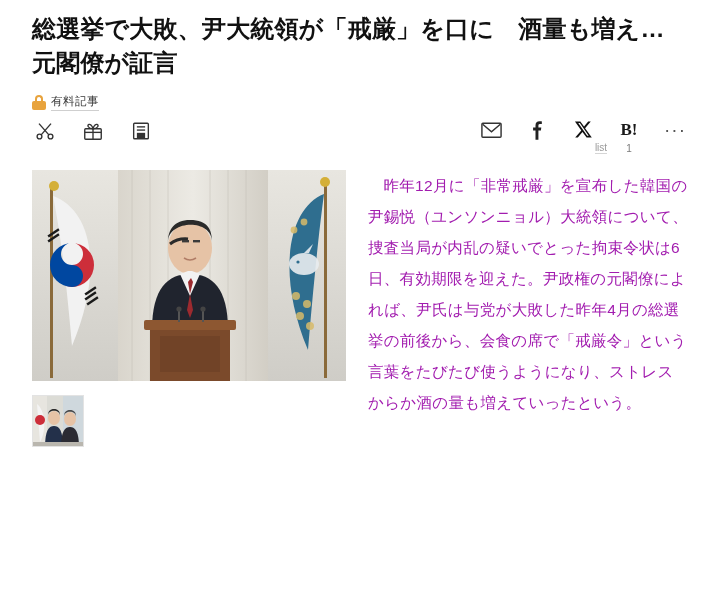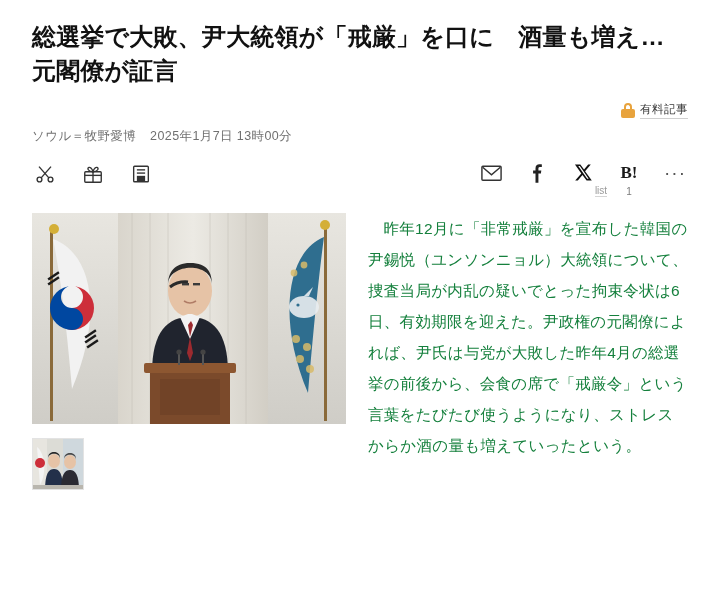--- a/index.html
+++ b/index.html
@@ -6,39 +6,38 @@
   html, body {
     margin: 0; padding: 0;
     width: 720px; height: 600px;
     background: #ffffff;
     font-family: "Liberation Sans", "DejaVu Sans", sans-serif;
     color: #1a1a1a;
     overflow: hidden;
   }
   .page {
     width: 720px; height: 500px;
-    padding: 16px 32px 0 32px;
+    padding: 8px 32px 0 32px;
     position: relative;
   }
   
   .headline {
     font-size: 24px;
     line-height: 1.42;
     font-weight: 700;
     letter-spacing: 0.2px;
     margin: 4px 0 14px 0;
     color: #111111;
   }
   
   .badge-row {
     display: flex;
     align-items: center;
     gap: 5px;
     margin-bottom: 9px;
-    justify-content: flex-end;
   }
   .lock-icon {
     width: 14px; height: 15px;
     position: relative;
     display: inline-block;
   }
   .lock-icon .body {
     position: absolute;
     left: 0; bottom: 0;
     width: 14px; height: 9px;
@@ -169,44 +168,40 @@
     margin-top: 14px;
     overflow: hidden;
     position: relative;
     background: #b9c3cd;
     border: 1px solid #e3e3e3;
   }
   .article-p {
     font-size: 15.5px;
     line-height: 2.0;
     letter-spacing: 0.3px;
-    color: #15803d;
+    color: #a21caf;
     text-indent: 1em;
     margin: 0 0 14px 0;
   }
 </style>
 </head>
 <body>
 
 <div class="page">
 
   <h1 class="headline">総選挙で大敗、尹大統領が「戒厳」を口に　酒量も増え…元閣僚が証言</h1>
 
   <div class="badge-row">
     <span class="lock-icon">
       <span class="shackle"></span>
         <span class="body"></span>
     </span>
     <span class="paid-label">有料記事</span>
   </div>
 
-  <div class="byline">
-    <span>ソウル＝牧野愛博</span>
-    <span>2025年1月7日 13時00分</span>
-  </div>
 
   <div class="toolbar">
     <div class="tools-left">
 
       <div class="tool">
         <svg width="22" height="22" viewBox="0 0 24 24" fill="none" stroke="#333" stroke-width="1.5">
           <circle cx="6" cy="18" r="2.6"></circle>
             <circle cx="18" cy="18" r="2.6"></circle>
           <line x1="7.8" y1="16.2" x2="18.5" y2="4"></line>
             <line x1="16.2" y1="16.2" x2="5.5" y2="4"></line>

